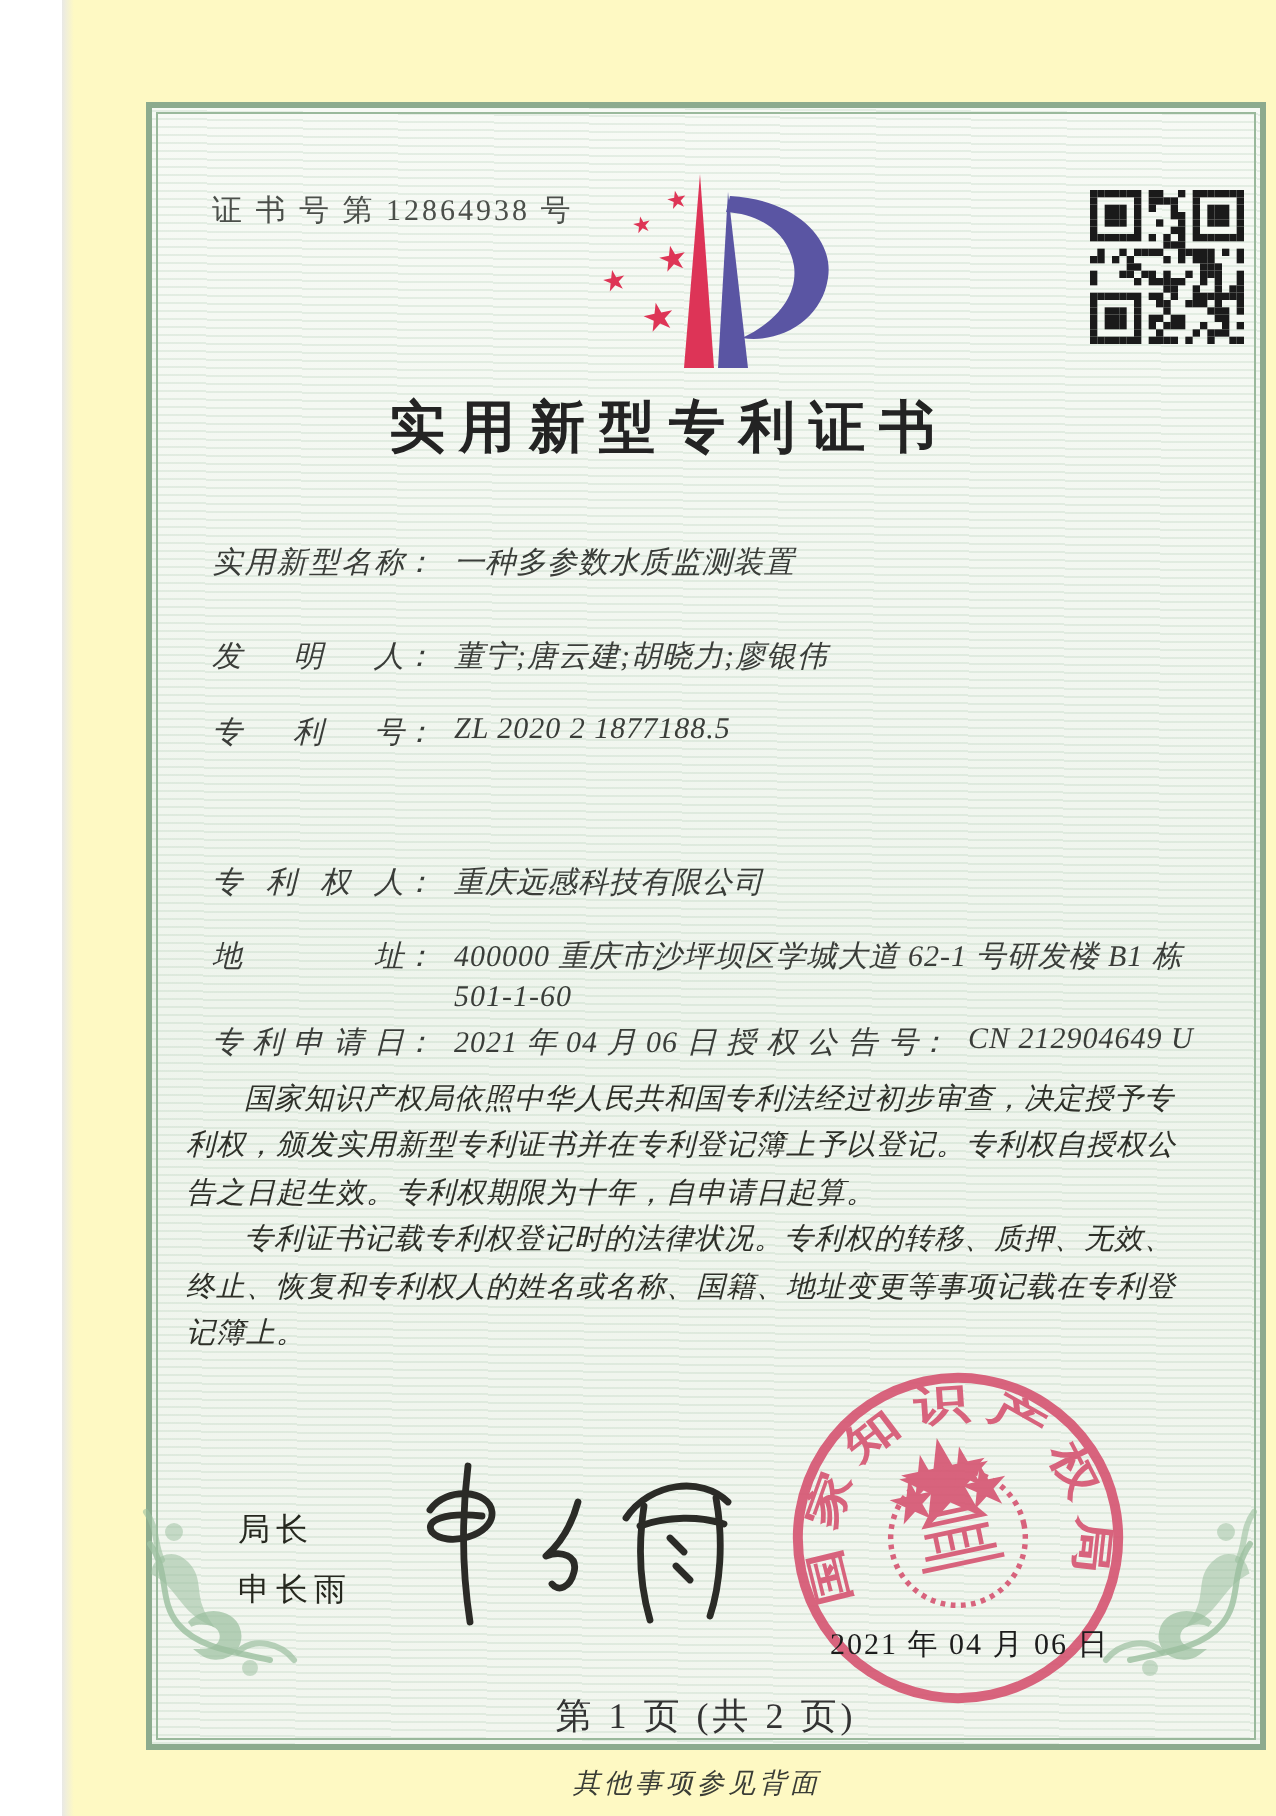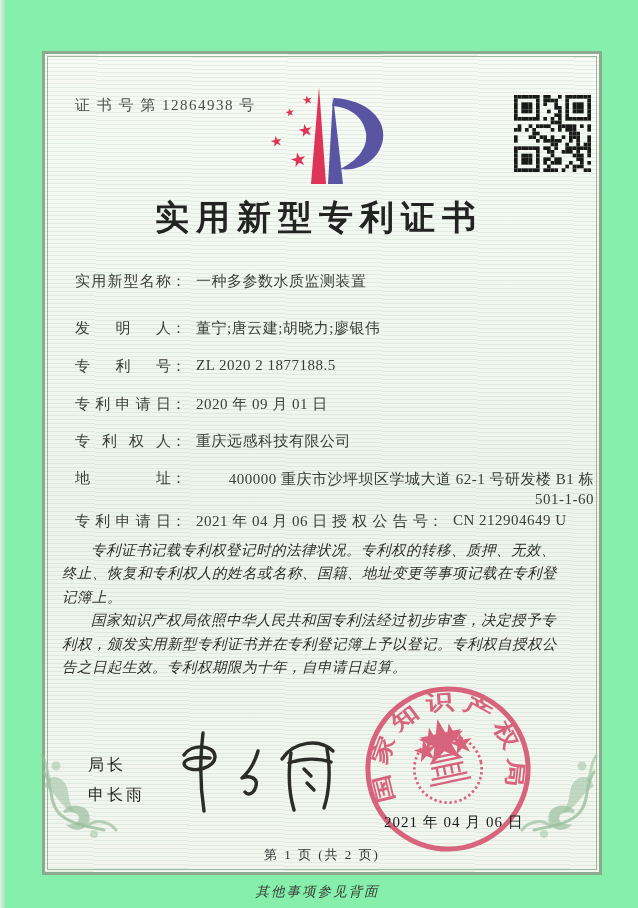--- a/index.html
+++ b/index.html
@@ -1,43 +1,43 @@
 <!DOCTYPE html>
 <html><head>
 <meta charset="utf-8">
 <style>
   html,body{margin:0;padding:0;background:#ffffff;}
   body{font-family:"Liberation Serif","DejaVu Serif",serif;width:638px;height:908px;position:relative;overflow:hidden;}
-  .paper{position:absolute;inset:0;background:#86efac;}
+  .paper{position:absolute;inset:0;background:#fef9c3;margin-left:31px;}
   .paper::before{content:"";position:absolute;left:0;top:0;width:6px;height:100%;background:linear-gradient(90deg,#e9e9e6,rgba(255,255,255,0));}
   .frame{position:absolute;left:42px;top:51px;width:560px;height:824px;border:3px solid #8cab8e;background:
       repeating-linear-gradient(0.6deg, rgba(152,188,158,0.20) 0 1px, rgba(255,255,255,0) 1px 4px),
       linear-gradient(180deg,#f7faf5 0%,#eef4ec 55%,#f2f6ef 100%);
       box-sizing:border-box;}
   .frame-inner{position:absolute;inset:2px;border:1px solid #9ab99c;pointer-events:none;}
   .cert-no{position:absolute;left:75px;top:96px;font-size:15px;color:#4b4f4a;letter-spacing:1.5px;}
   .logo{position:absolute;left:252px;top:84px;width:140px;height:114px;}
   .logo .star{position:absolute;color:#de3556;line-height:1;transform:rotate(-12deg);font-family:"DejaVu Sans",sans-serif;}
   .qr{position:absolute;left:514px;top:95px;width:77px;height:77px;}
-  .title{position:absolute;left:0;top:195px;width:100%;text-align:center;font-size:34px;letter-spacing:7px;color:#232323;font-weight:600;}
-  .frow{position:absolute;left:75px;font-size:15px;color:#3a3d39;white-space:nowrap;}
+  .title{position:absolute;left:0;top:195px;width:100%;text-align:center;font-size:28px;letter-spacing:7px;color:#232323;font-weight:600;}
+  .frow{position:absolute;left:75px;font-size:15px;color:#3a3d39;white-space:nowrap;font-style:italic;}
   .flabel{display:inline-block;width:96px;text-align:justify;text-align-last:justify;vertical-align:top;}
   .fcolon{display:inline-block;margin:0 2px 0 0;}
   .fval{display:inline-block;margin-left:8px;letter-spacing:0.5px;vertical-align:top;}
   .frow.addr{white-space:normal;}
-  .frow.addr .fval{width:398px;line-height:1.35;text-align:right;}
+  .frow.addr .fval{width:398px;line-height:1.35;}
   .fgroup2{position:absolute;left:257px;top:0;}
   .paras{position:absolute;left:62px;top:539px;width:508px;font-size:14.5px;line-height:1.62;color:#2e3029;font-style:italic;}
   .paras p{margin:0;text-indent:2em;letter-spacing:0.5px;}
   .sig-title{position:absolute;left:88px;top:755px;font-size:16px;color:#26281f;letter-spacing:3px;text-align:right;}
   .sig-name{position:absolute;left:88px;top:785px;font-size:16px;color:#26281f;letter-spacing:3px;}
   .sig-svg{position:absolute;left:170px;top:725px;width:175px;height:90px;}
   .seal{position:absolute;left:357px;top:678px;width:182px;height:182px;opacity:0.88;transform:rotate(-12deg);}
   .seal-date{position:absolute;left:384px;top:813px;font-size:15px;color:#1c1c1c;letter-spacing:1px;}
-  .page-foot{position:absolute;left:42px;top:846px;width:560px;text-align:center;font-size:13px;color:#333;letter-spacing:2px;}
+  .page-foot{position:absolute;left:42px;top:846px;width:560px;text-align:center;font-size:18px;color:#333;letter-spacing:2px;}
   .back-note{position:absolute;left:0;top:883px;width:635px;text-align:center;font-size:13.5px;color:#3a3d36;letter-spacing:2px;font-style:italic;}
   .flourish{position:absolute;width:96px;height:100px;color:#9bbf9f;}
   .flourish.bl{left:34px;top:742px;}
   .flourish.br{left:508px;top:742px;transform:scaleX(-1);}
 </style>
 </head>
 <body>
 
 <div class="paper">
 
@@ -290,39 +290,36 @@
 
   <div class="frow" style="top:272px;">
     <span class="flabel">实用新型名称</span><span class="fcolon">：</span><span class="fval">一种多参数水质监测装置</span>
   </div>
   <div class="frow" style="top:319px;">
     <span class="flabel">发明人</span><span class="fcolon">：</span><span class="fval">董宁;唐云建;胡晓力;廖银伟</span>
   </div>
   <div class="frow" style="top:357px;">
     <span class="flabel">专利号</span><span class="fcolon">：</span><span class="fval">ZL 2020 2 1877188.5</span>
   </div>
-  <div class="frow" style="top:395px;">
-    <span class="flabel">专利申请日</span><span class="fcolon">：</span><span class="fval">2020 年 09 月 01 日</span>
-  </div>
   <div class="frow" style="top:432px;">
     <span class="flabel">专利权人</span><span class="fcolon">：</span><span class="fval">重庆远感科技有限公司</span>
   </div>
   <div class="frow addr" style="top:469px;">
     <span class="flabel">地址</span><span class="fcolon">：</span><span class="fval">400000 重庆市沙坪坝区学城大道 62-1 号研发楼 B1 栋 501-1-60</span>
   </div>
   <div class="frow" style="top:512px;">
     <span class="flabel">专利申请日</span><span class="fcolon">：</span><span class="fval">2021 年 04 月 06 日</span>
     <span class="fgroup2">
       <span class="flabel">授权公告号</span><span class="fcolon">：</span><span class="fval">CN 212904649 U</span>
     </span>
   </div>
 
   <div class="paras">
+    <p>国家知识产权局依照中华人民共和国专利法经过初步审查，决定授予专利权，颁发实用新型专利证书并在专利登记簿上予以登记。专利权自授权公告之日起生效。专利权期限为十年，自申请日起算。</p>
     <p>专利证书记载专利权登记时的法律状况。专利权的转移、质押、无效、终止、恢复和专利权人的姓名或名称、国籍、地址变更等事项记载在专利登记簿上。</p>
-    <p>国家知识产权局依照中华人民共和国专利法经过初步审查，决定授予专利权，颁发实用新型专利证书并在专利登记簿上予以登记。专利权自授权公告之日起生效。专利权期限为十年，自申请日起算。</p>
   </div>
 
   <div class="sig-title">局长</div>
   <div class="sig-name">申长雨</div>
   <svg class="sig-svg" viewBox="0 0 175 90" fill="none" stroke="#2b2b27" stroke-width="3.4" stroke-linecap="round" stroke-linejoin="round">
     <path d="M33,8 C30,32 30,60 34,86"></path>
     <path d="M14,30 C22,18 44,20 45,31 C46,43 22,49 15,41 C11,35 22,31 40,33"></path>
     <path d="M88,26 C85,37 80,46 72,53 C80,50 88,53 86,61 C84,69 78,71 75,67"></path>
     <path d="M112,34 C124,16 150,13 163,26"></path>
     <path d="M121,28 C118,48 119,68 124,85"></path>

